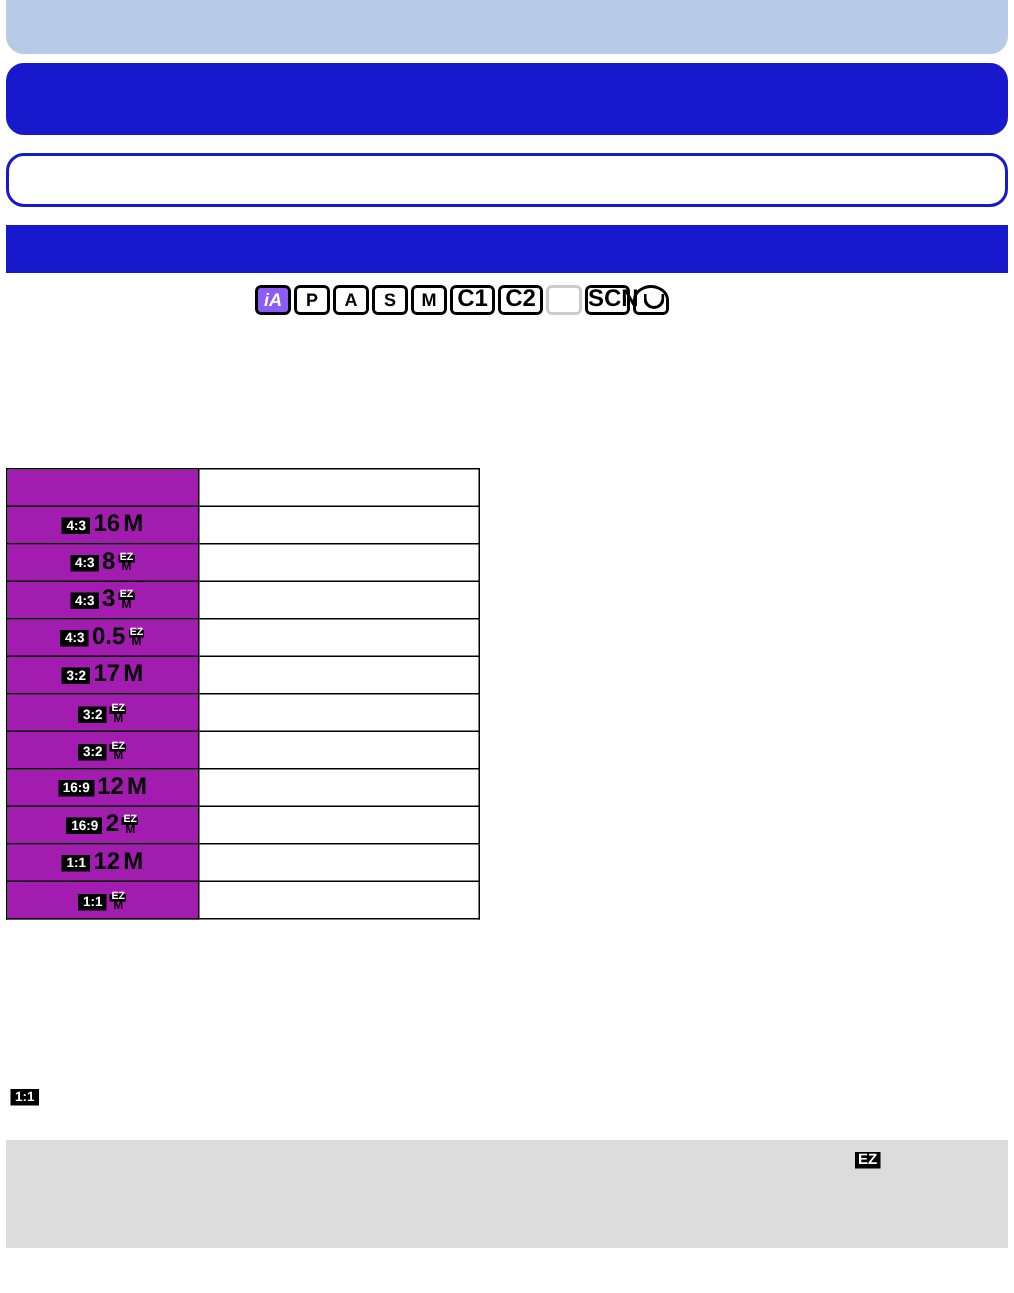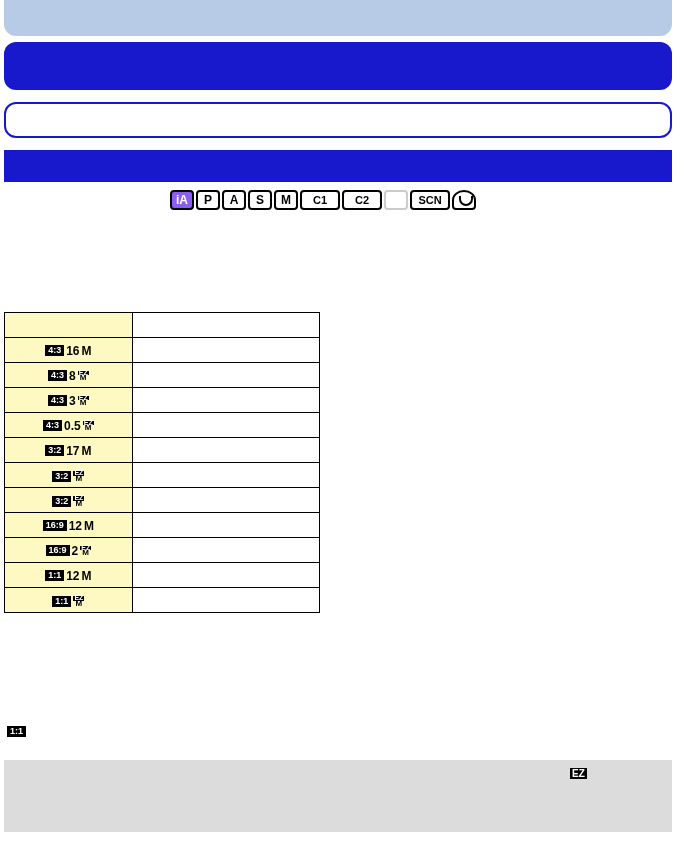--- a/index.html
+++ b/index.html
@@ -65,22 +65,23 @@
     border-radius: 4px;
     font-weight: bold;
     font-size: 12px;
     text-align: center;
     line-height: 16px;
     background: #fff;
   }
   .mode-box.inv {
     background: #8b5cf6;
     color: #fff;
-  }
-  .mode-box.wide { width: 40px; font-size: 11px; }
+    font-style: italic;
+  }
+  .mode-box.wide { width: 30px; font-size: 16px; }
   .mode-box.faint { border-color: #ccc; color: #ccc; }
   .mode-pal { width: 24px; height: 20px; border: 2px solid #000; border-radius: 50% 50% 4px 4px; position: relative; }
   .mode-pal::after {
     content: "";
     position: absolute;
     left: 5px; top: 4px;
     width: 10px; height: 8px;
     border: 2px solid #000;
     border-top: none;
     border-radius: 0 0 10px 10px;
@@ -92,39 +93,39 @@
     width: 316px;
     border-collapse: collapse;
   }
   .tab th, .tab td {
     border: 1px solid #000;
     height: 25px;
     padding: 0;
     vertical-align: middle;
   }
   .tab th { background: #c2d8ed; }
-  .tab .c1 { width: 128px; text-align: center; background: #fef9c3; }
+  .tab .c1 { width: 128px; text-align: center; background: #a21caf; }
   .tab .c2 { width: 188px; background: #fff; }
   .cell-content {
     display: inline-flex;
     align-items: center;
     gap: 2px;
     justify-content: center;
   }
   .ratio-badge {
     display: inline-block;
     background: #000;
     color: #fff;
     font-size: 9px;
     font-weight: bold;
     padding: 1px 3px;
     line-height: 1;
   }
   .size-txt {
-    font-size: 12px;
+    font-size: 16px;
     font-weight: bold;
   }
   .ez-stack {
     display: inline-flex;
     flex-direction: column;
     align-items: center;
     line-height: 0.7;
     font-size: 8px;
     font-weight: bold;
   }

